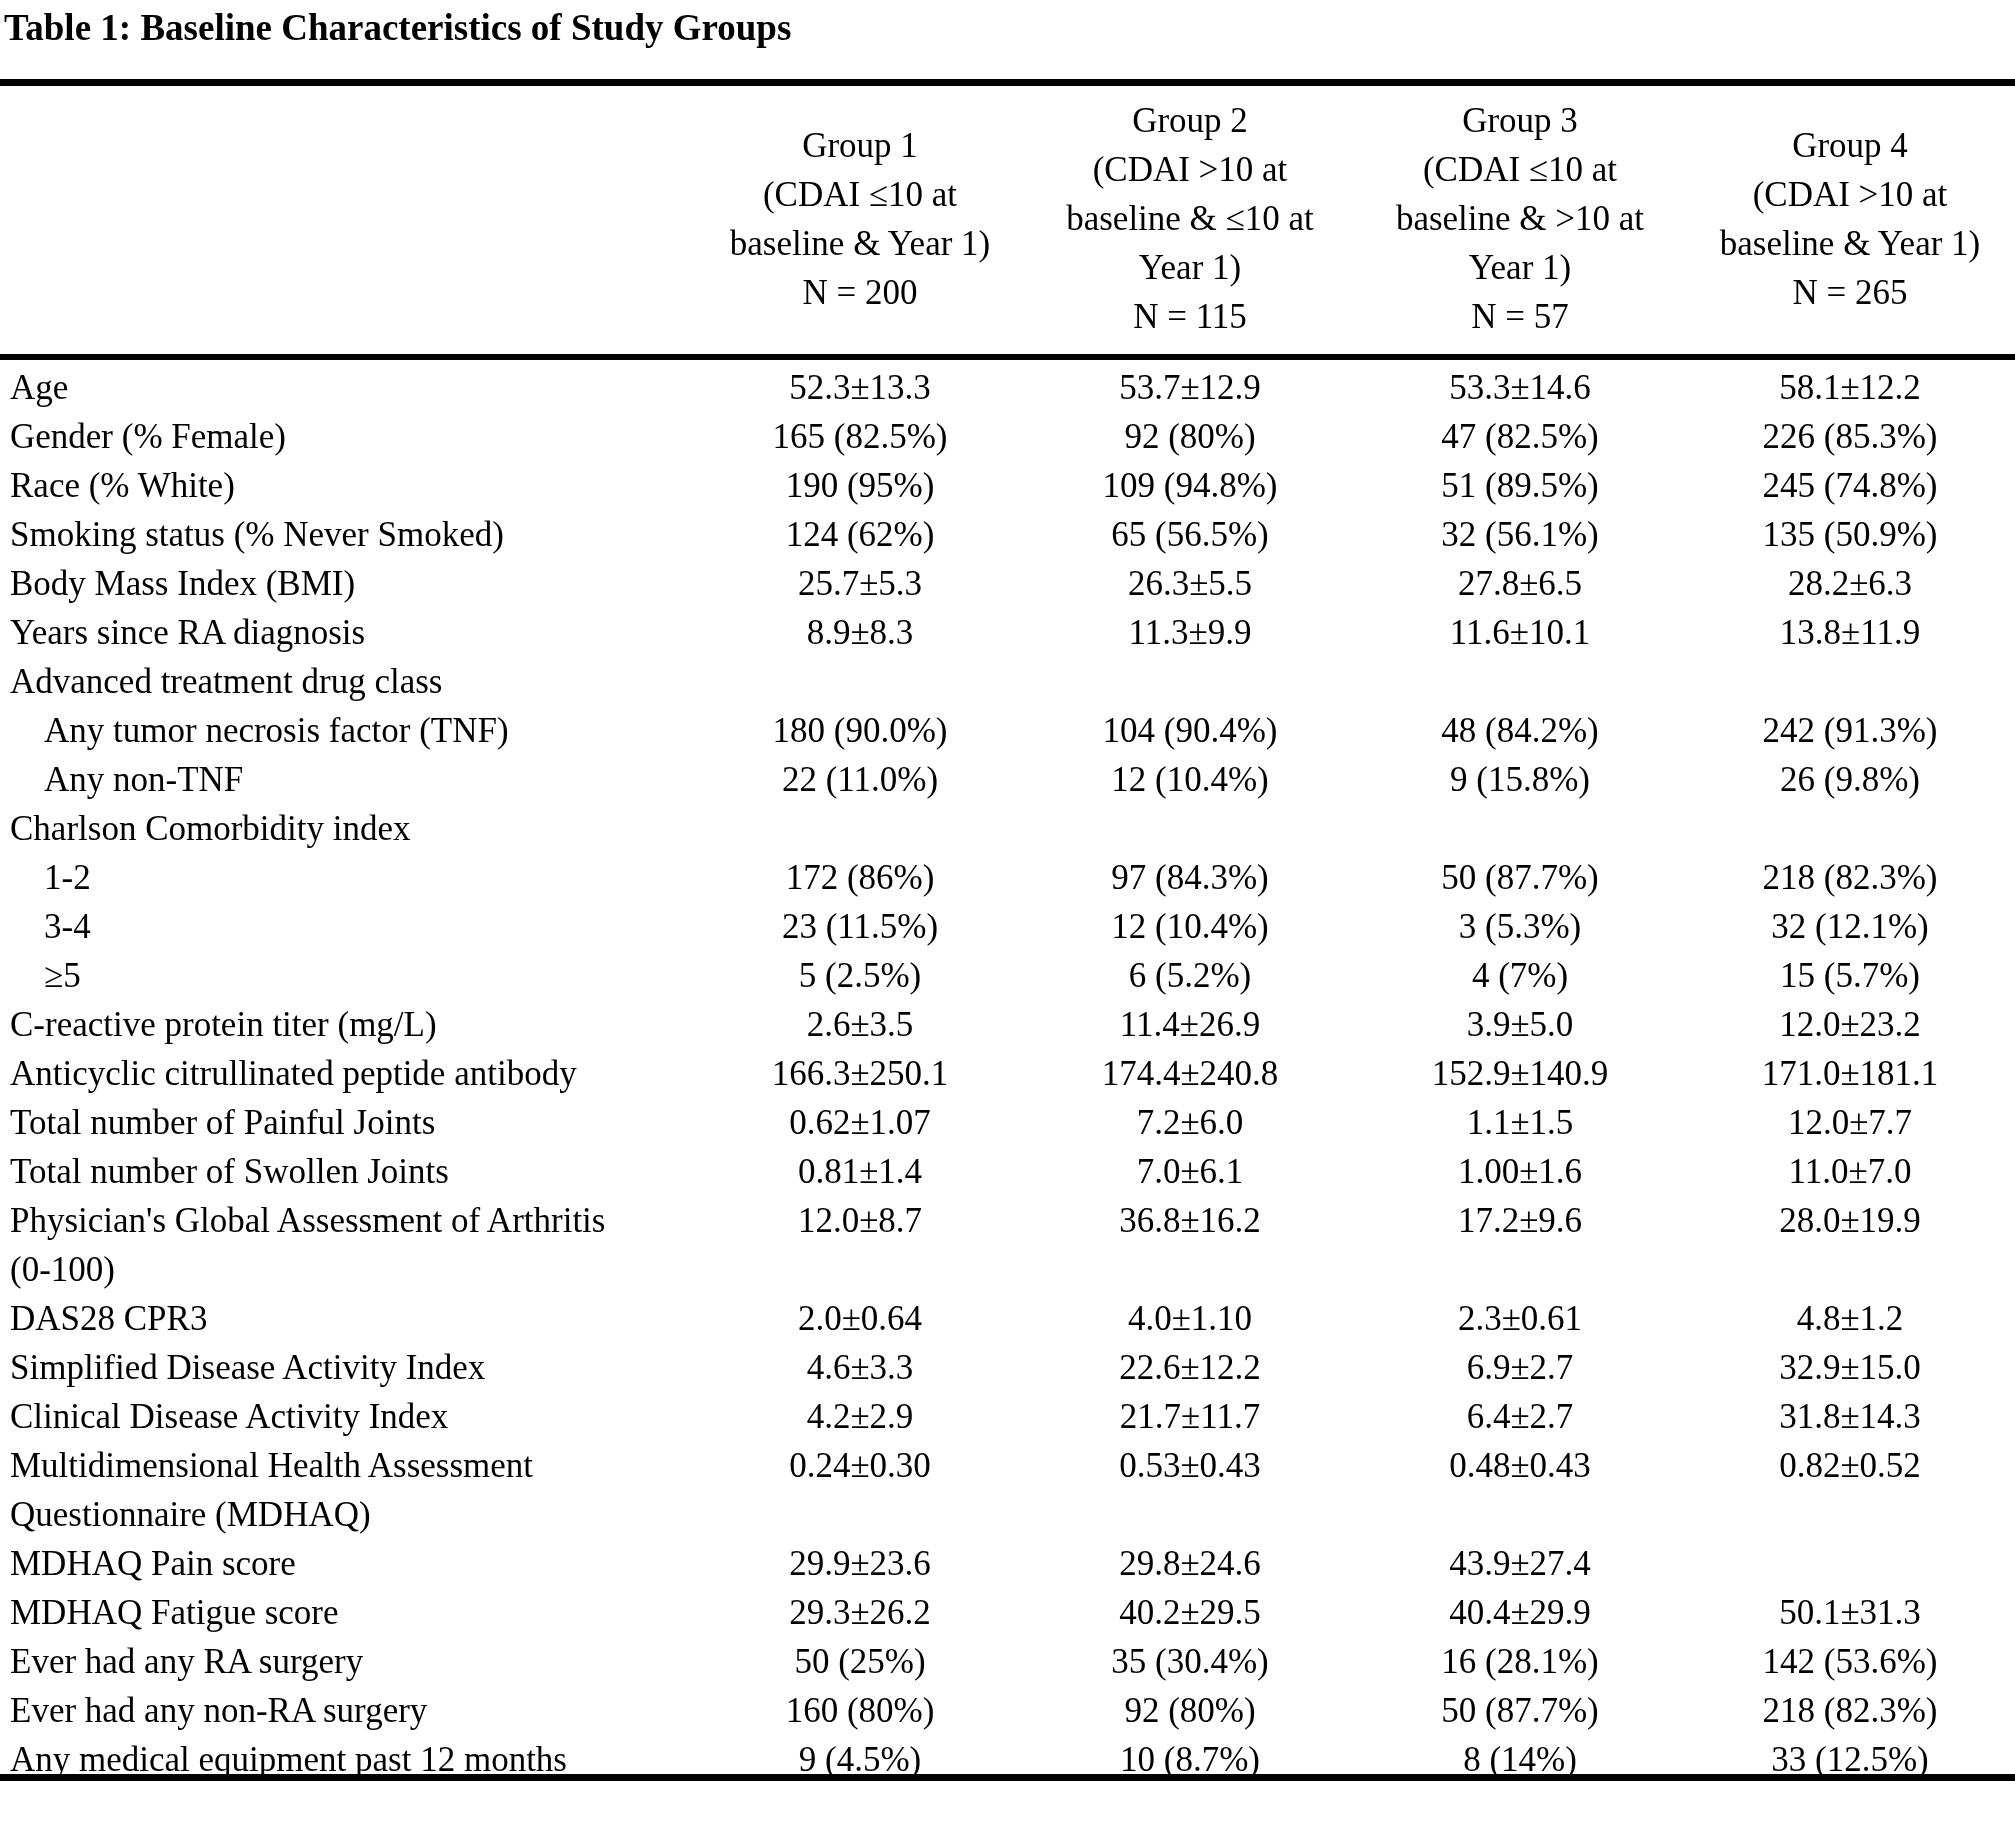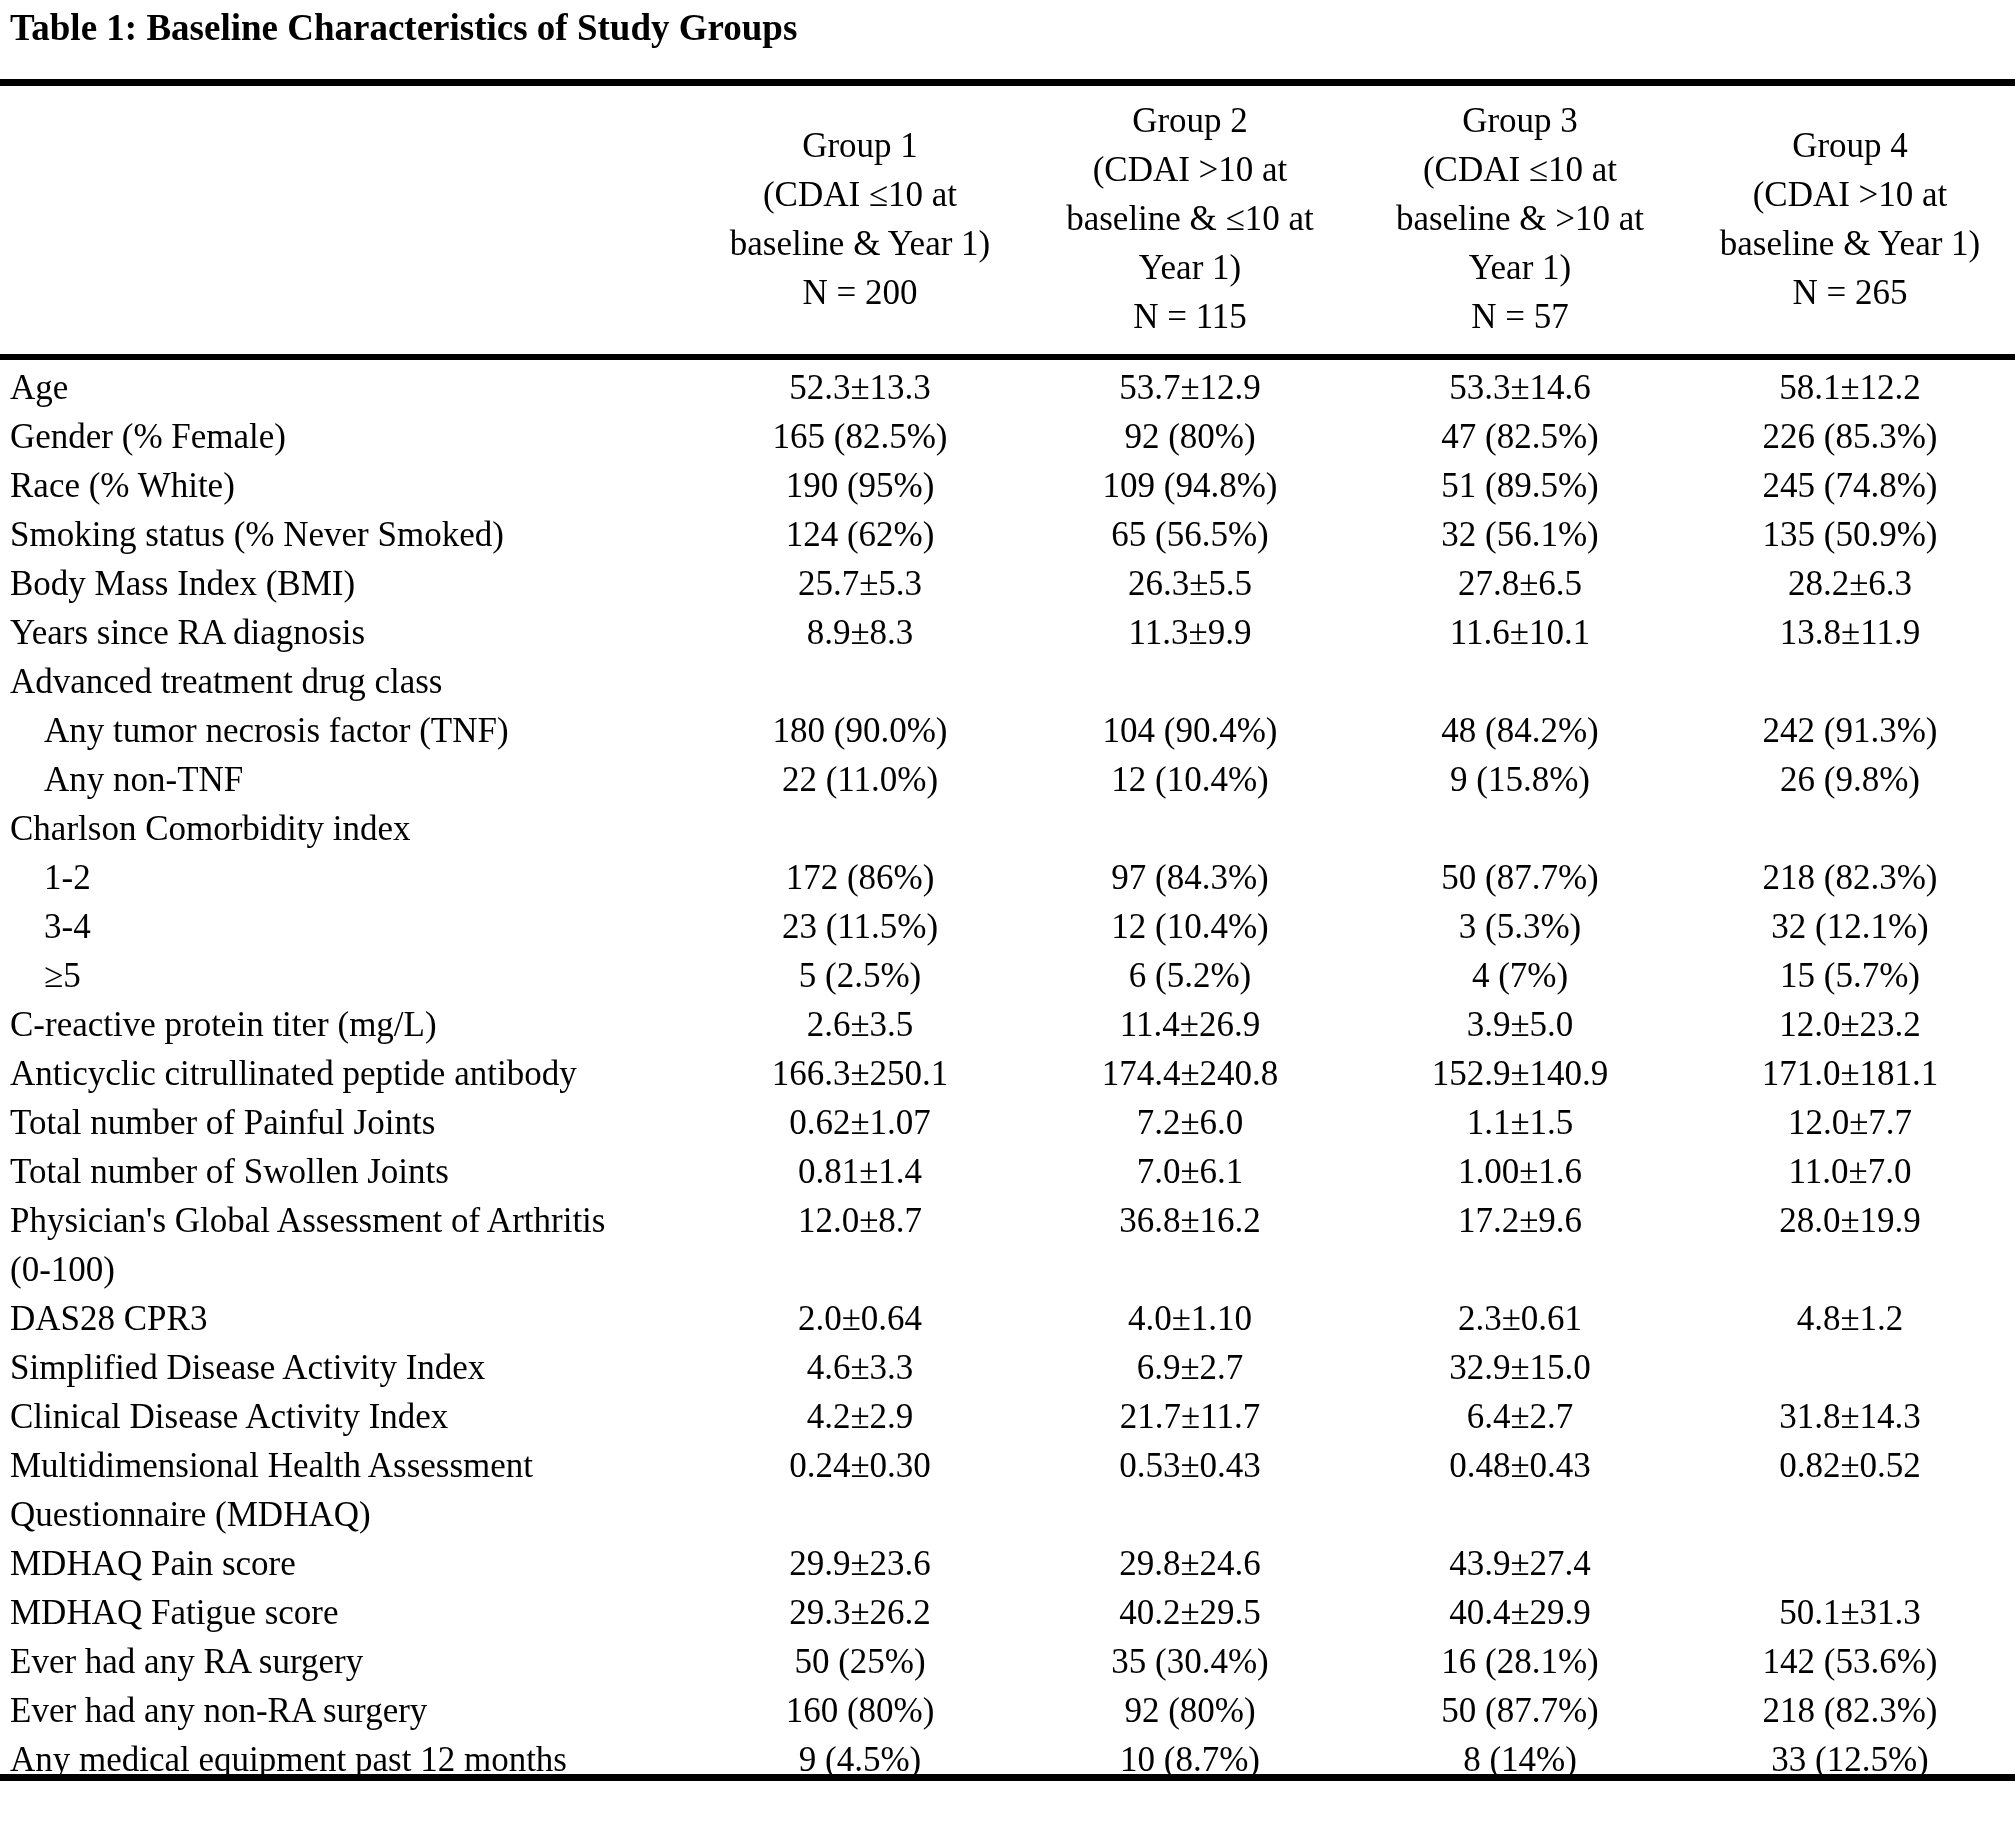--- a/index.html
+++ b/index.html
@@ -11,21 +11,21 @@
     position: relative;
     width: 2015px;
     height: 1832px;
     background: #ffffff;
     color: #000000;
     font-family: "Liberation Serif", "DejaVu Serif", serif;
     overflow: hidden;
   }
   .title {
     position: absolute;
-    left: 10px;
+    left: 4px;
     top: 6.2px;
     font-size: 37px;
     font-weight: 700;
     white-space: nowrap;
   }
   .rule {
     position: absolute;
     left: 0;
     width: 2015px;
     background: #000000;
@@ -299,20 +299,21 @@
         <div class="vcell">2.0±0.64</div>
         <div class="vcell">4.0±1.10</div>
         <div class="vcell">2.3±0.61</div>
         <div class="vcell">4.8±1.2</div>
       </div>
       <div class="trow">
         <div class="lcell">
           <div>Simplified Disease Activity Index</div>
         </div>
         <div class="vcell">4.6±3.3</div>
+        <div class="vcell">22.6±12.2</div>
         <div class="vcell">6.9±2.7</div>
         <div class="vcell">32.9±15.0</div>
       </div>
       <div class="trow">
         <div class="lcell">
           <div>Clinical Disease Activity Index</div>
         </div>
         <div class="vcell">4.2±2.9</div>
         <div class="vcell">21.7±11.7</div>
         <div class="vcell">6.4±2.7</div>

